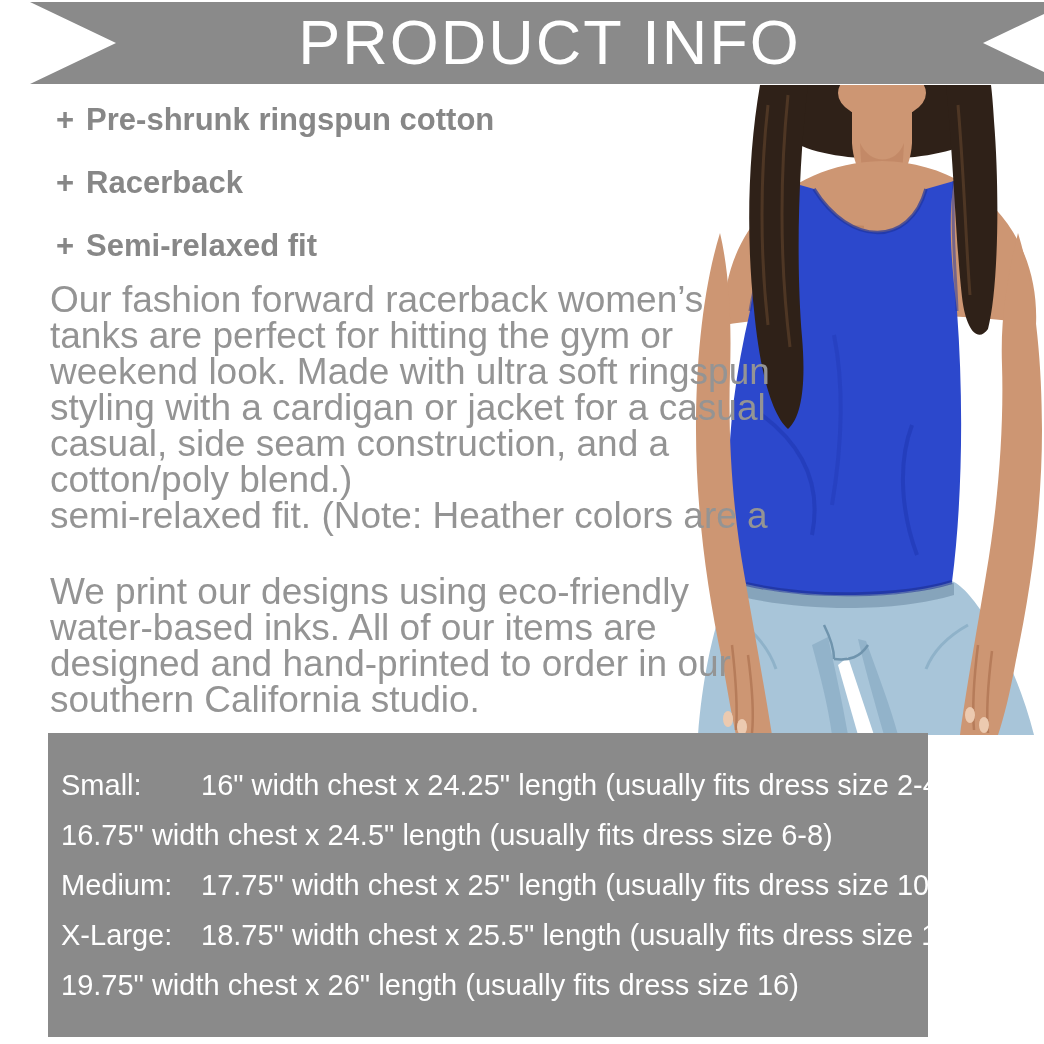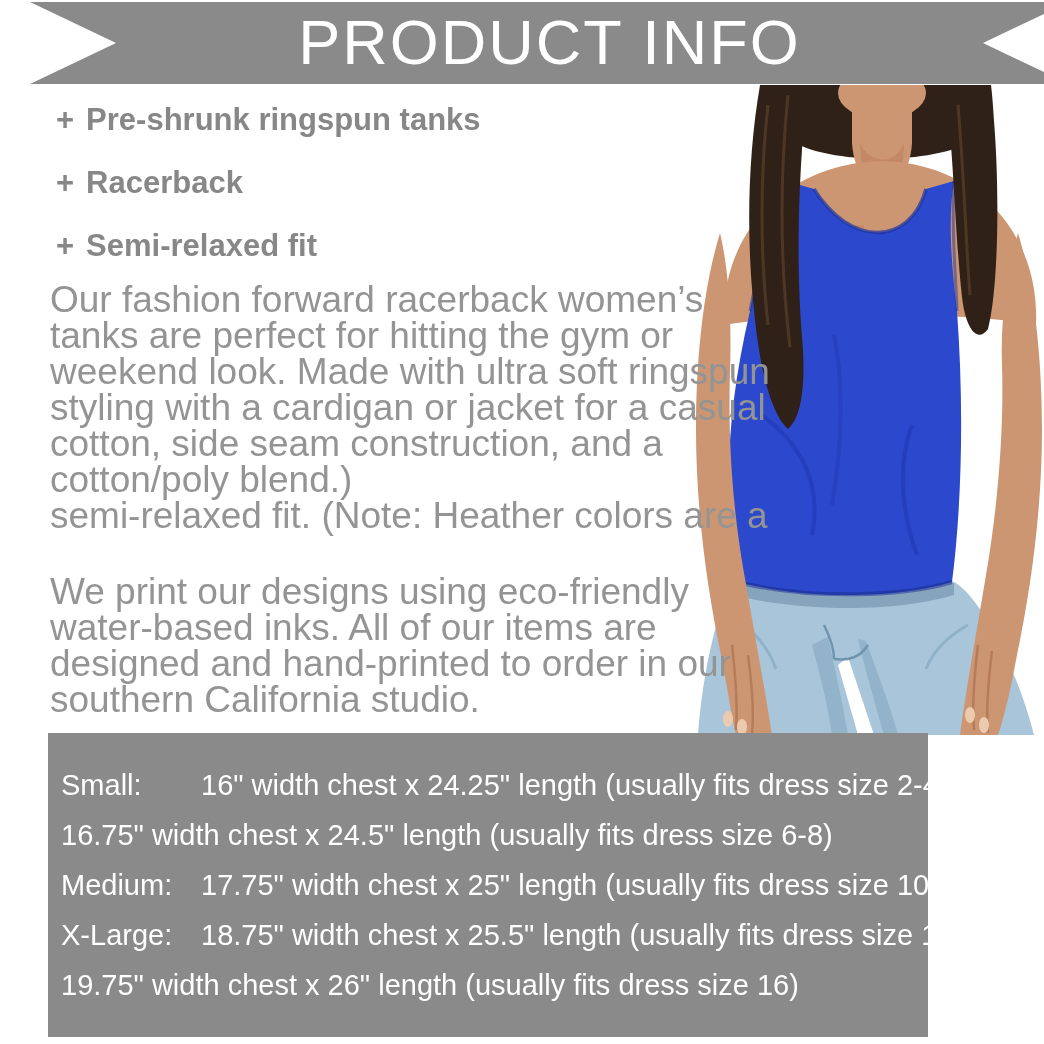--- a/index.html
+++ b/index.html
@@ -123,21 +123,21 @@
     <g>
       <path d="M284,0 C292,80 294,160 300,212 C304,246 316,258 326,244 C336,206 338,110 332,36 C331,20 330,8 329,0 Z" fill="#2f2118"></path>
       <path d="M296,20 C302,90 304,160 308,210" stroke="#5b4029" stroke-width="3" fill="none" opacity="0.7"></path>
     </g>
   </svg>
 
   <div class="features">
 
       <div class="feature-item">
         <span class="feature-marker">+</span>
-        <span class="feature-label">Pre-shrunk ringspun tanks</span>
+        <span class="feature-label">Pre-shrunk ringspun cotton</span>
       </div>
 
       <div class="feature-item">
         <span class="feature-marker">+</span>
         <span class="feature-label">Racerback</span>
       </div>
 
       <div class="feature-item">
         <span class="feature-marker">+</span>
         <span class="feature-label">Semi-relaxed fit</span>
@@ -148,21 +148,21 @@
     <div class="para">
 
         <div class="para-line">Our fashion forward racerback women’s</div>
 
         <div class="para-line">tanks are perfect for hitting the gym or</div>
 
         <div class="para-line">weekend look. Made with ultra soft ringspun</div>
 
         <div class="para-line">styling with a cardigan or jacket for a casual</div>
 
-        <div class="para-line">cotton, side seam construction, and a</div>
+        <div class="para-line">casual, side seam construction, and a</div>
 
         <div class="para-line">cotton/poly blend.)</div>
 
         <div class="para-line">semi-relaxed fit. (Note: Heather colors are a</div>
       </div>
     <div class="para">
 
         <div class="para-line">We print our designs using eco-friendly</div>
 
         <div class="para-line">water-based inks. All of our items are</div>

